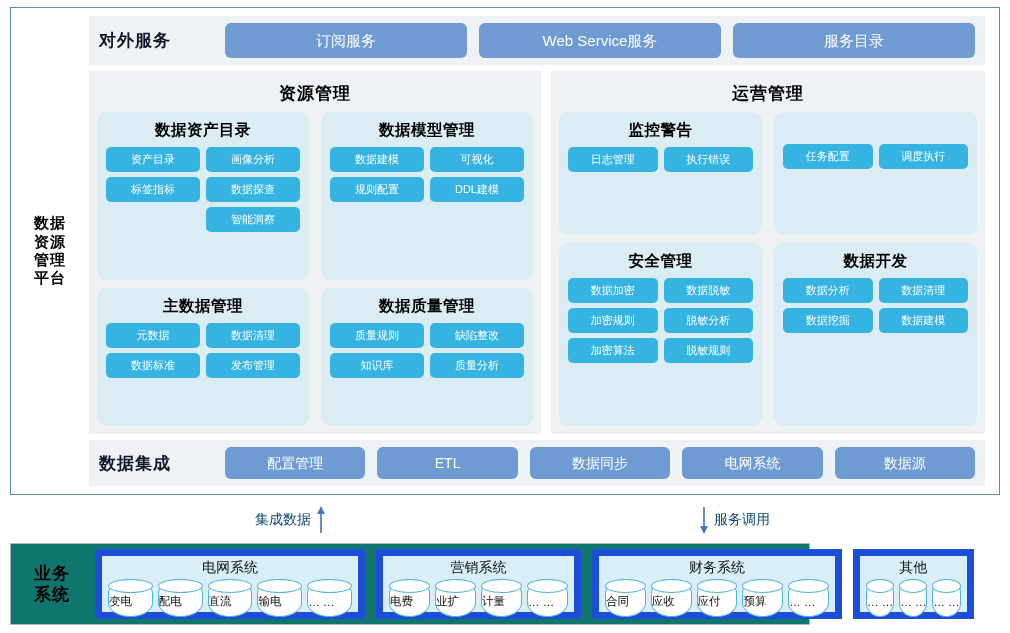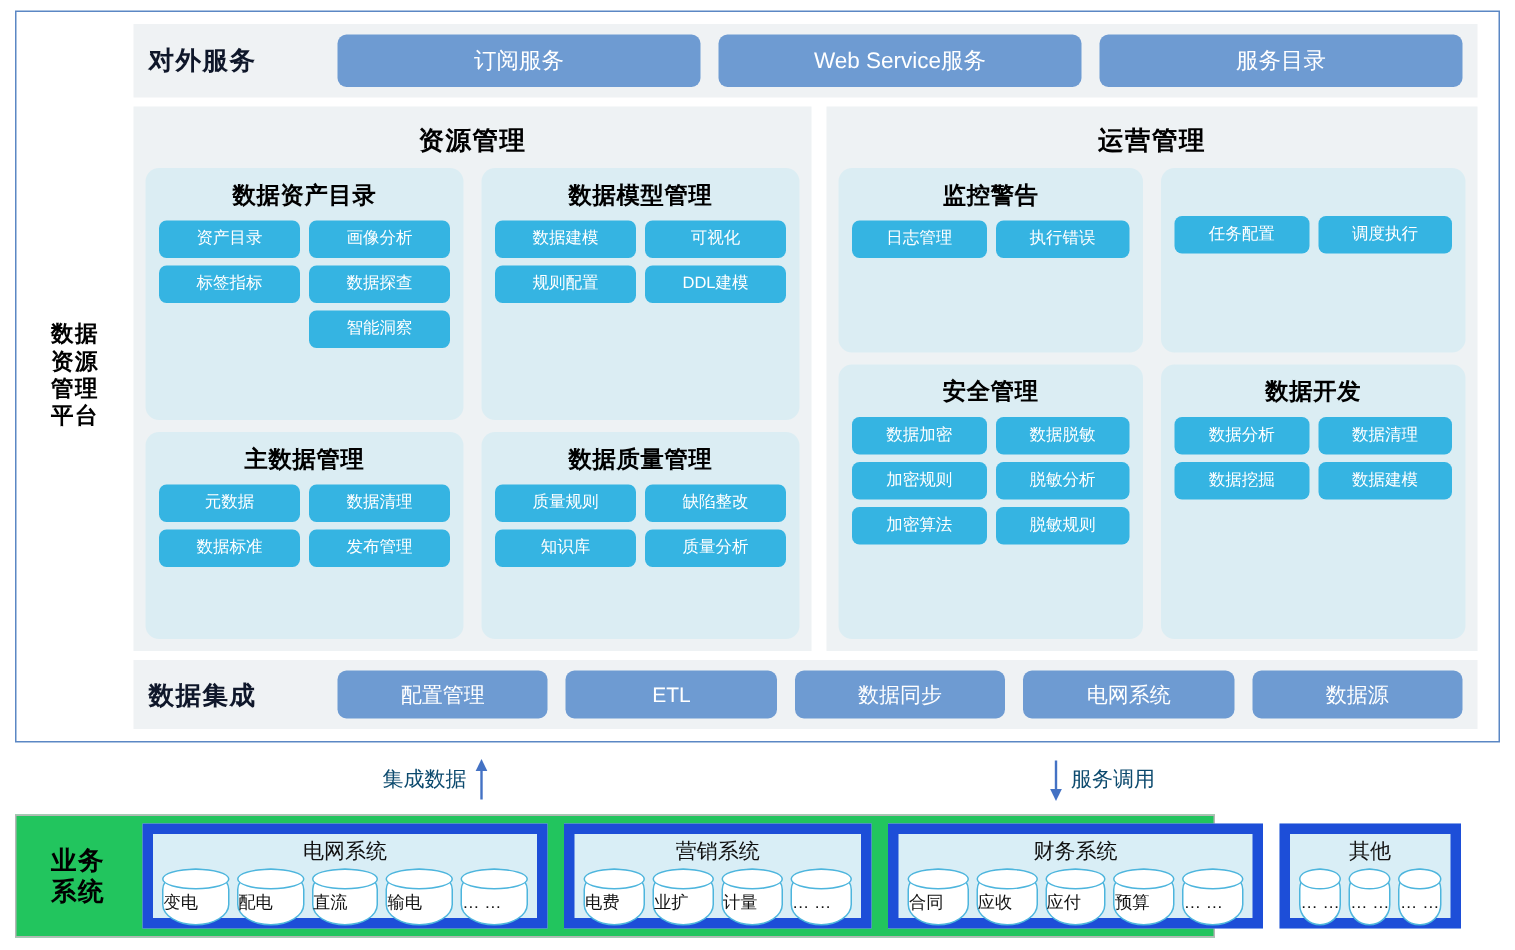--- a/index.html
+++ b/index.html
@@ -113,21 +113,21 @@
     position:absolute;display:flex;align-items:center;gap:4px;
     font-size:14px;color:#0c4a6e;white-space:nowrap;
   }
   #conn-integrate{left:255px;top:8px;}
   #conn-service{left:698px;top:8px;}
   .arrow-svg{display:block;}
 
   
   #business-frame{
     position:absolute;left:10px;top:543px;width:800px;height:82px;
-    background:#22c55e;border:1px solid #b6b6b6;box-sizing:border-box;
+    background:#0f766e;border:1px solid #b6b6b6;box-sizing:border-box;
     display:flex;align-items:stretch;
     padding:5px 6px;gap:8px;
   }
   #business-label{
     flex:0 0 70px;
     display:flex;align-items:center;justify-content:center;
     font-weight:bold;font-size:17px;line-height:1.25;letter-spacing:1px;
     text-align:center;color:#000;
   }
   #business-groups{flex:1 1 auto;display:flex;gap:11px;}

